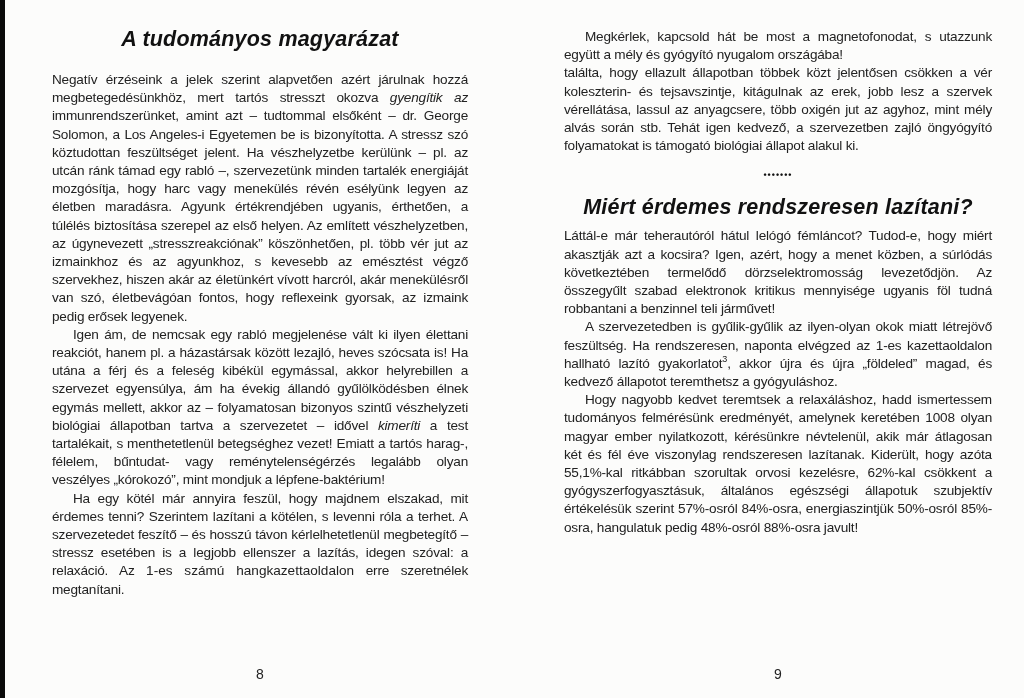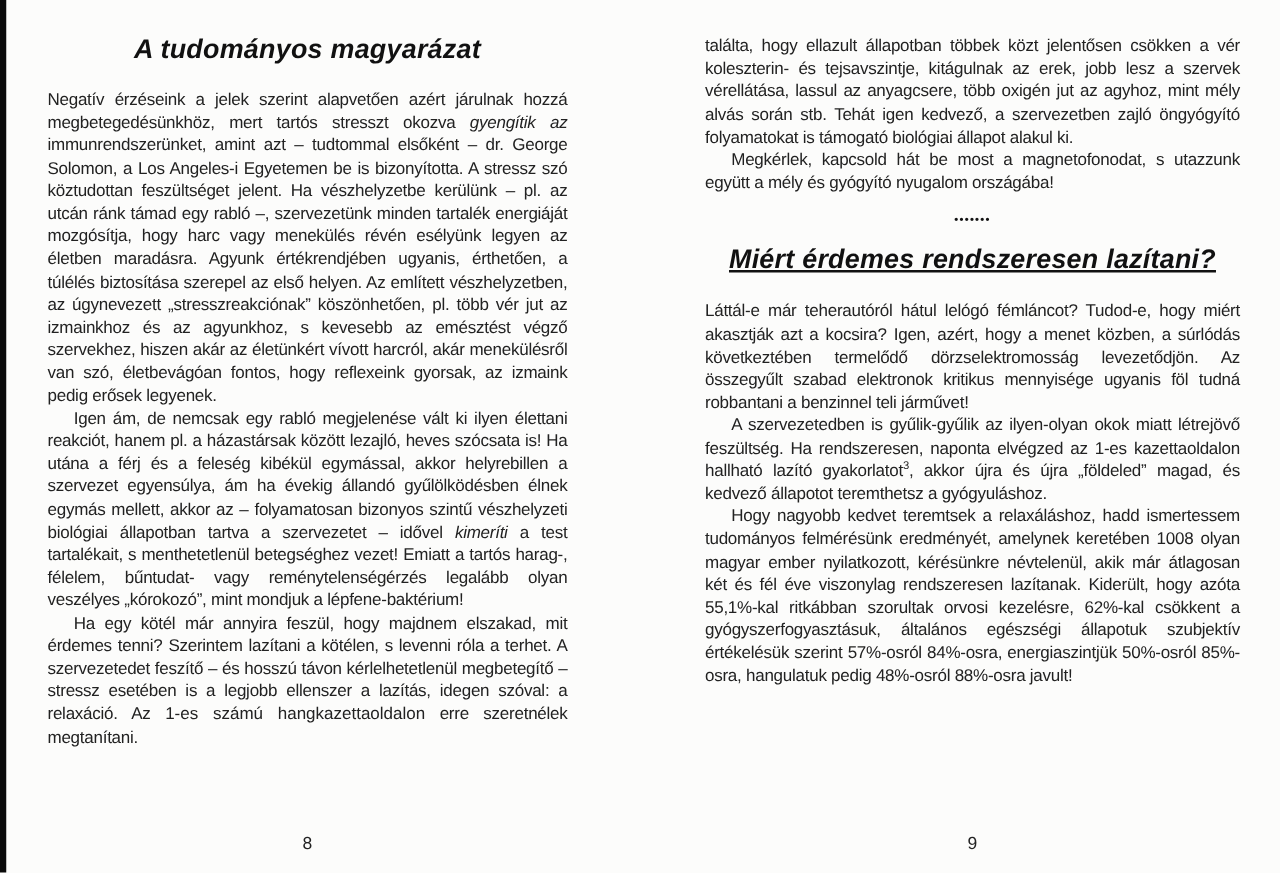--- a/index.html
+++ b/index.html
@@ -12,34 +12,34 @@
     position: relative;
     overflow: hidden;
   }
   .scan-edge {
     position: absolute;
     left: 0; top: 0;
     width: 5px; height: 698px;
     background: #0a0a0a;
   }
   .page { position: absolute; top: 0; height: 698px; }
-  .page-left  { left: 38px;  width: 416px; }
+  .page-left  { left: 52px;  width: 416px; }
   .page-right { left: 564px; width: 428px; }
   h1.heading {
     font-size: 21.5px;
     line-height: 24px;
     font-weight: 700;
     font-style: italic;
     text-align: center;
     letter-spacing: 0.2px;
     margin: 0;
     color: #111;
   }
   .page-left h1.heading { margin: 27px 0 20px 0; }
-  .page-right h1.heading { margin: 15px 0 21px 0; text-decoration: underline; }
+  .page-right h1.heading { margin: 15px 0 8px 0; }
   .body {
     font-size: 13.6px;
     line-height: 18.2px;
     letter-spacing: -0.2px;
     text-align: justify;
     color: #222;
   }
   .page-right .body-top { padding-top: 28px; }
   .para { margin: 0; }
   .para.indent { text-indent: 21px; }
@@ -74,22 +74,22 @@
   <div class="body">
       <p class="para"><span>Negatív érzéseink a jelek szerint alapvetően azért járulnak hozzá megbetegedésünkhöz, mert tartós stresszt okozva </span><em>gyengítik az</em><span> immunrendszerünket, amint azt – tudtommal elsőként – dr. George Solomon, a Los Angeles-i Egyetemen be is bizonyította. A stressz szó köztudottan feszültséget jelent. Ha vészhelyzetbe kerülünk – pl. az utcán ránk támad egy rabló –, szervezetünk minden tartalék energiáját mozgósítja, hogy harc vagy menekülés révén esélyünk legyen az életben maradásra. Agyunk értékrendjében ugyanis, érthetően, a túlélés biztosítása szerepel az első helyen. Az említett vészhelyzetben, az úgynevezett „stresszreakciónak” köszönhetően, pl. több vér jut az izmainkhoz és az agyunkhoz, s kevesebb az emésztést végző szervekhez, hiszen akár az életünkért vívott harcról, akár menekülésről van szó, életbevágóan fontos, hogy reflexeink gyorsak, az izmaink pedig erősek legyenek.</span></p>
       <p class="para indent"><span>Igen ám, de nemcsak egy rabló megjelenése vált ki ilyen élettani reakciót, hanem pl. a házastársak között lezajló, heves szócsata is! Ha utána a férj és a feleség kibékül egymással, akkor helyrebillen a szervezet egyensúlya, ám ha évekig állandó gyűlölködésben élnek egymás mellett, akkor az – folyamatosan bizonyos szintű vészhelyzeti biológiai állapotban tartva a szervezetet – idővel </span><em>kimeríti</em><span> a test tartalékait, s menthetetlenül betegséghez vezet! Emiatt a tartós harag-, félelem, bűntudat- vagy reménytelenségérzés legalább olyan veszélyes „kórokozó”, mint mondjuk a lépfene-baktérium!</span></p>
       <p class="para indent"><span>Ha egy kötél már annyira feszül, hogy majdnem elszakad, mit érdemes tenni? Szerintem lazítani a kötélen, s levenni róla a terhet. A szervezetedet feszítő – és hosszú távon kérlelhetetlenül megbetegítő – stressz esetében is a legjobb ellenszer a lazítás, idegen szóval: a relaxáció. Az </span><strong>1-es számú hangkazettaoldalon</strong><span> erre szeretnélek megtanítani.</span></p>
     </div>
   <div class="pagenum">8</div>
 </div>
 
 <div class="page page-right">
   <div class="body body-top">
+      <p class="para indent"><span>Megkérlek, kapcsold hát be most a magnetofonodat, s utazzunk együtt a mély és gyógyító nyugalom országába!</span></p>
       <p class="para"><span>találta, hogy ellazult állapotban többek közt jelentősen csökken a vér koleszterin- és tejsavszintje, kitágulnak az erek, jobb lesz a szervek vérellátása, lassul az anyagcsere, több oxigén jut az agyhoz, mint mély alvás során stb. Tehát igen kedvező, a szervezetben zajló öngyógyító folyamatokat is támogató biológiai állapot alakul ki.</span></p>
-      <p class="para indent"><span>Megkérlek, kapcsold hát be most a magnetofonodat, s utazzunk együtt a mély és gyógyító nyugalom országába!</span></p>
     </div>
   <div class="dots">•••••••</div>
   <h1 class="heading">Miért érdemes rendszeresen lazítani?</h1>
   <div class="body">
       <p class="para"><span>Láttál-e már teherautóról hátul lelógó fémláncot? Tudod-e, hogy miért akasztják azt a kocsira? Igen, azért, hogy a menet közben, a súrlódás következtében termelődő dörzselektromosság levezetődjön. Az összegyűlt szabad elektronok kritikus mennyisége ugyanis föl tudná robbantani a benzinnel teli járművet!</span></p>
       <p class="para indent"><span>A szervezetedben is gyűlik-gyűlik az ilyen-olyan okok miatt létrejövő feszültség. Ha rendszeresen, naponta elvégzed az 1-es kazettaoldalon hallható lazító gyakorlatot</span><sup>3</sup><span>, akkor újra és újra „földeled” magad, és kedvező állapotot teremthetsz a gyógyuláshoz.</span></p>
       <p class="para indent"><span>Hogy nagyobb kedvet teremtsek a relaxáláshoz, hadd ismertessem tudományos felmérésünk eredményét, amelynek keretében 1008 olyan magyar ember nyilatkozott, kérésünkre névtelenül, akik már átlagosan két és fél éve viszonylag rendszeresen lazítanak. Kiderült, hogy azóta 55,1%-kal ritkábban szorultak orvosi kezelésre, 62%-kal csökkent a gyógyszerfogyasztásuk, általános egészségi állapotuk szubjektív értékelésük szerint 57%-osról 84%-osra, energiaszintjük 50%-osról 85%-osra, hangulatuk pedig 48%-osról 88%-osra javult!</span></p>
     </div>
   <div class="pagenum">9</div>
 </div>

